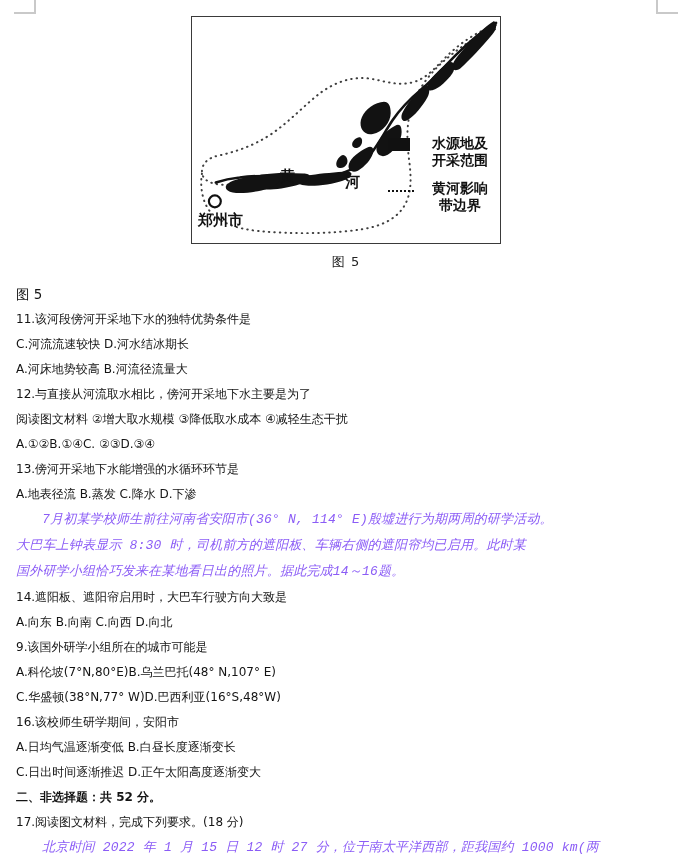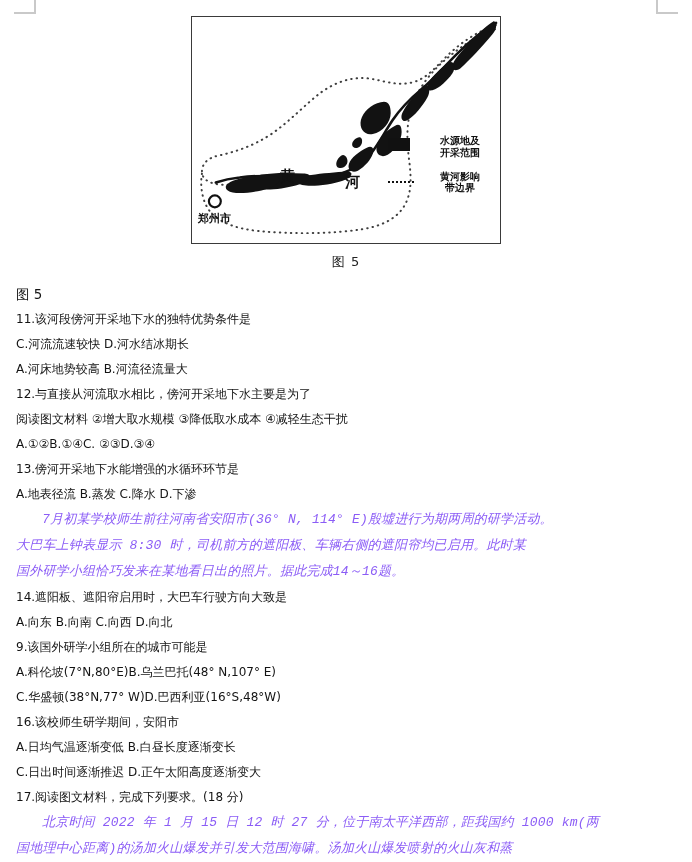--- a/index.html
+++ b/index.html
@@ -64,30 +64,30 @@
   .map-label {
     position: absolute;
     font-family: "DejaVu Sans", "Liberation Sans", sans-serif;
     font-weight: 700;
     color: #111;
     white-space: nowrap;
     line-height: 1;
   }
   .lbl-huang { left: 88px; top: 152px; font-size: 15px; }
   .lbl-he    { left: 153px; top: 158px; font-size: 15px; }
-  .lbl-city  { left: 6px;  top: 196px; font-size: 11px; }
+  .lbl-city  { left: 6px;  top: 196px; font-size: 15px; }
 
   .legend {
     position: absolute;
     left: 196px;
     top: 118px;
     width: 112px;
     font-family: "DejaVu Sans", "Liberation Sans", sans-serif;
     font-weight: 700;
-    font-size: 10px;
+    font-size: 14px;
     line-height: 1.18;
     color: #111;
   }
   .legend-row { display: flex; align-items: flex-start; margin-bottom: 12px; }
   .legend-key {
     flex: 0 0 auto;
     width: 26px;
     margin-right: 6px;
     padding-top: 3px;
   }
@@ -255,20 +255,21 @@
   <div class="line">A.向东 B.向南 C.向西 D.向北</div>
 
   <div class="line">9.该国外研学小组所在的城市可能是</div>
   <div class="line">A.科伦坡(7°N,80°E)B.乌兰巴托(48° N,107° E)</div>
   <div class="line">C.华盛顿(38°N,77° W)D.巴西利亚(16°S,48°W)</div>
 
   <div class="line">16.该校师生研学期间，安阳市</div>
   <div class="line">A.日均气温逐渐变低 B.白昼长度逐渐变长</div>
   <div class="line">C.日出时间逐渐推迟 D.正午太阳高度逐渐变大</div>
 
+  <div class="line bold">二、非选择题：共 52 分。</div>
 
   <div class="line">17.阅读图文材料，完成下列要求。(18 分)</div>
 
   <div class="material">
     <p>北京时间 2022 年 1 月 15 日 12 时 27 分，位于南太平洋西部，距我国约 1000 km(两</p>
     <p style="text-indent:0">国地理中心距离)的汤加火山爆发并引发大范围海啸。汤加火山爆发喷射的火山灰和蒸</p>
 
   </div>
 
 </div>

